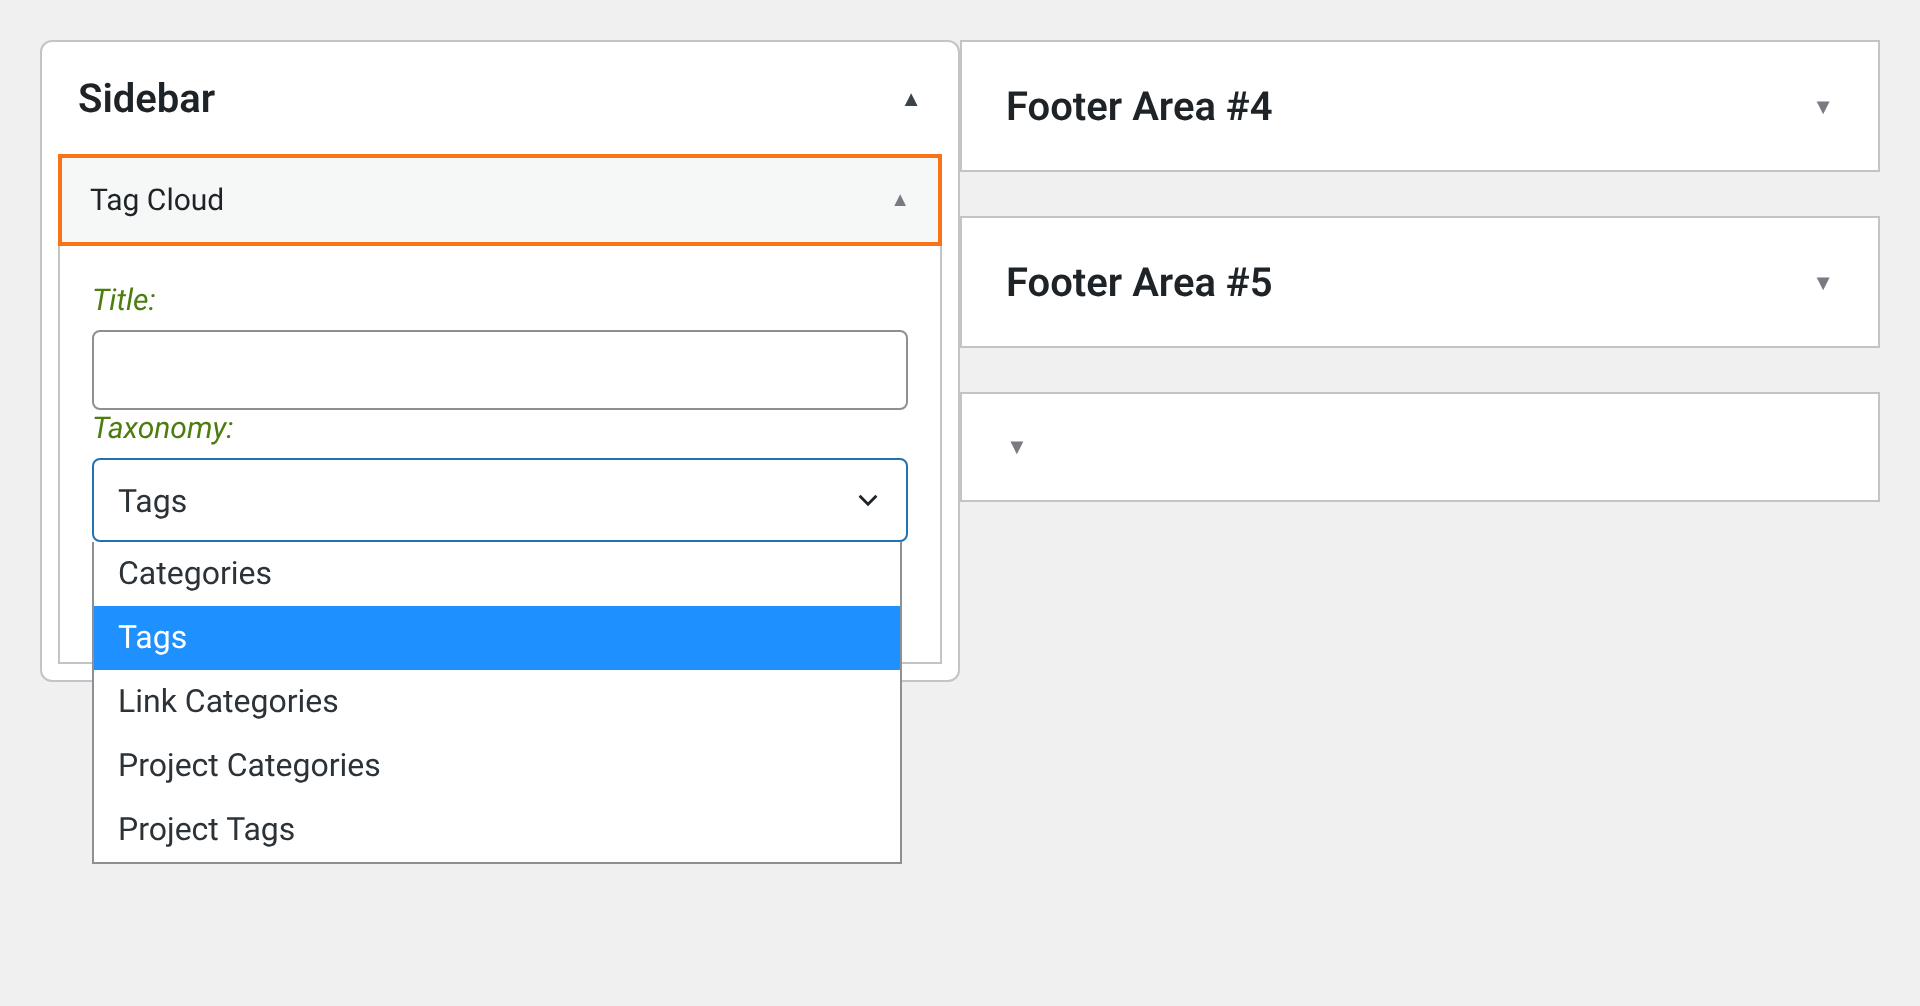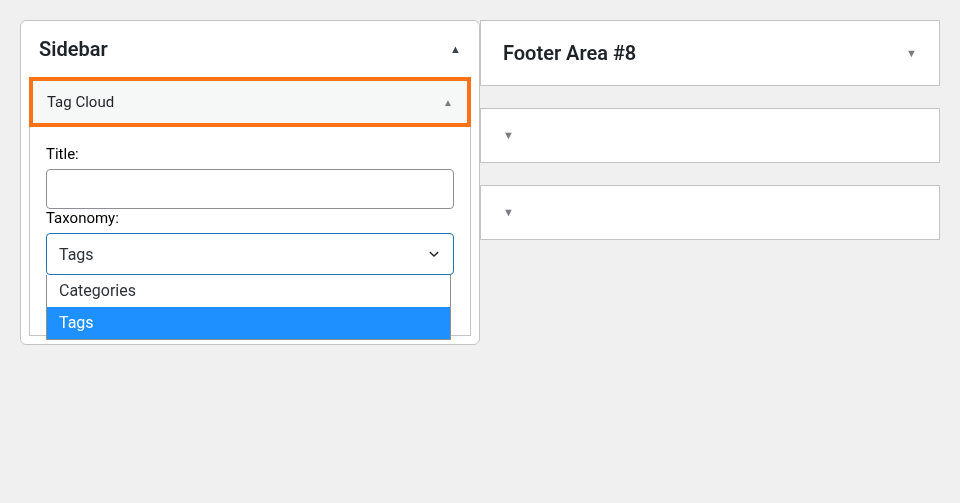--- a/index.html
+++ b/index.html
@@ -37,38 +37,39 @@
     }
     .sidebar-header .tri { font-size: 11px; color: #3c434a; }
 
     
     .widget-box {
       margin: 0 8px 8px 8px;
       background: #fff;
     }
     .widget-header {
       background: #f6f7f7;
-      border: 4px solid #f97316;
+      border: 2px solid #f97316;
       padding: 12px 14px;
       display: flex;
       align-items: center;
       justify-content: space-between;
       font-size: 15px;
     }
     .widget-header .tri { font-size: 10px; color: #787c82; }
     .widget-body {
       border: 1px solid #c3c4c7;
       border-top: none;
       padding: 18px 16px 60px 16px;
       font-size: 15px;
       position: relative;
     }
     .field-label {
-      color: #000000;
+      color: #4d7c0f;
       margin-bottom: 6px;
+      font-style: italic;
     }
     .text-input {
       width: 100%;
       border: 1px solid #8c8f94;
       border-radius: 4px;
       height: 40px;
       padding: 6px 10px;
       font-size: 15px;
       background: #fff;
     }
@@ -161,33 +162,37 @@
               <span class="chev">
                 <svg viewBox="0 0 20 20" width="14" height="14">
                     <path fill="none" stroke="#1d2327" stroke-width="2" d="M4 7l6 6 6-6"></path>
                   </svg>
               </span>
             </div>
 
             <div class="dropdown">
               <div class="dropdown-item">Categories</div>
               <div class="dropdown-item selected">Tags</div>
+              <div class="dropdown-item">Link Categories</div>
+              <div class="dropdown-item">Project Categories</div>
+              <div class="dropdown-item">Project Tags</div>
             </div>
           </div>
 
         </div>
       </div>
     </div>
   </div>
 
   <div class="col">
     <div class="footer-panel">
-      <span>Footer Area #8</span>
+      <span>Footer Area #4</span>
       <span class="tri">▼</span>
     </div>
     <div class="footer-panel">
+      <span>Footer Area #5</span>
       <span class="tri">▼</span>
     </div>
     <div class="footer-panel">
       <span class="tri">▼</span>
     </div>
   </div>
 </div>
 
 </body></html>

